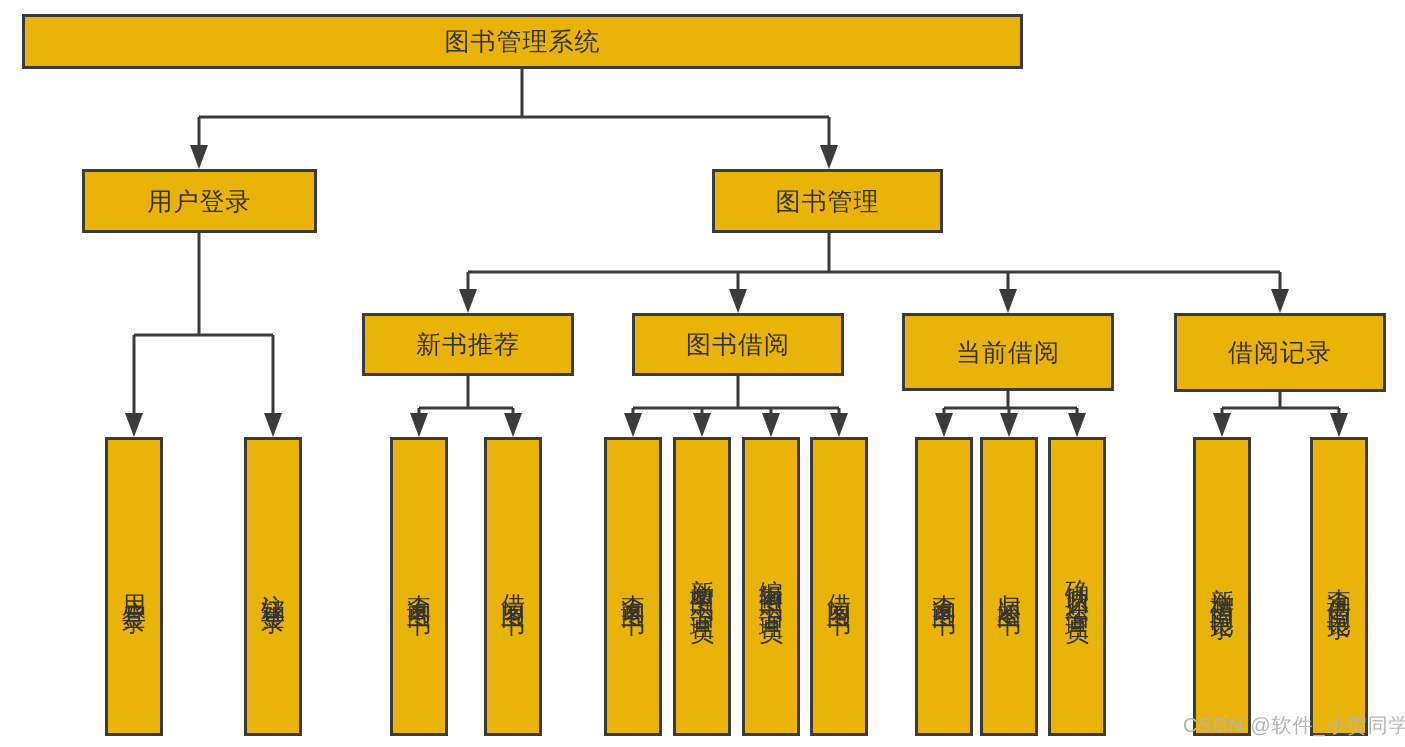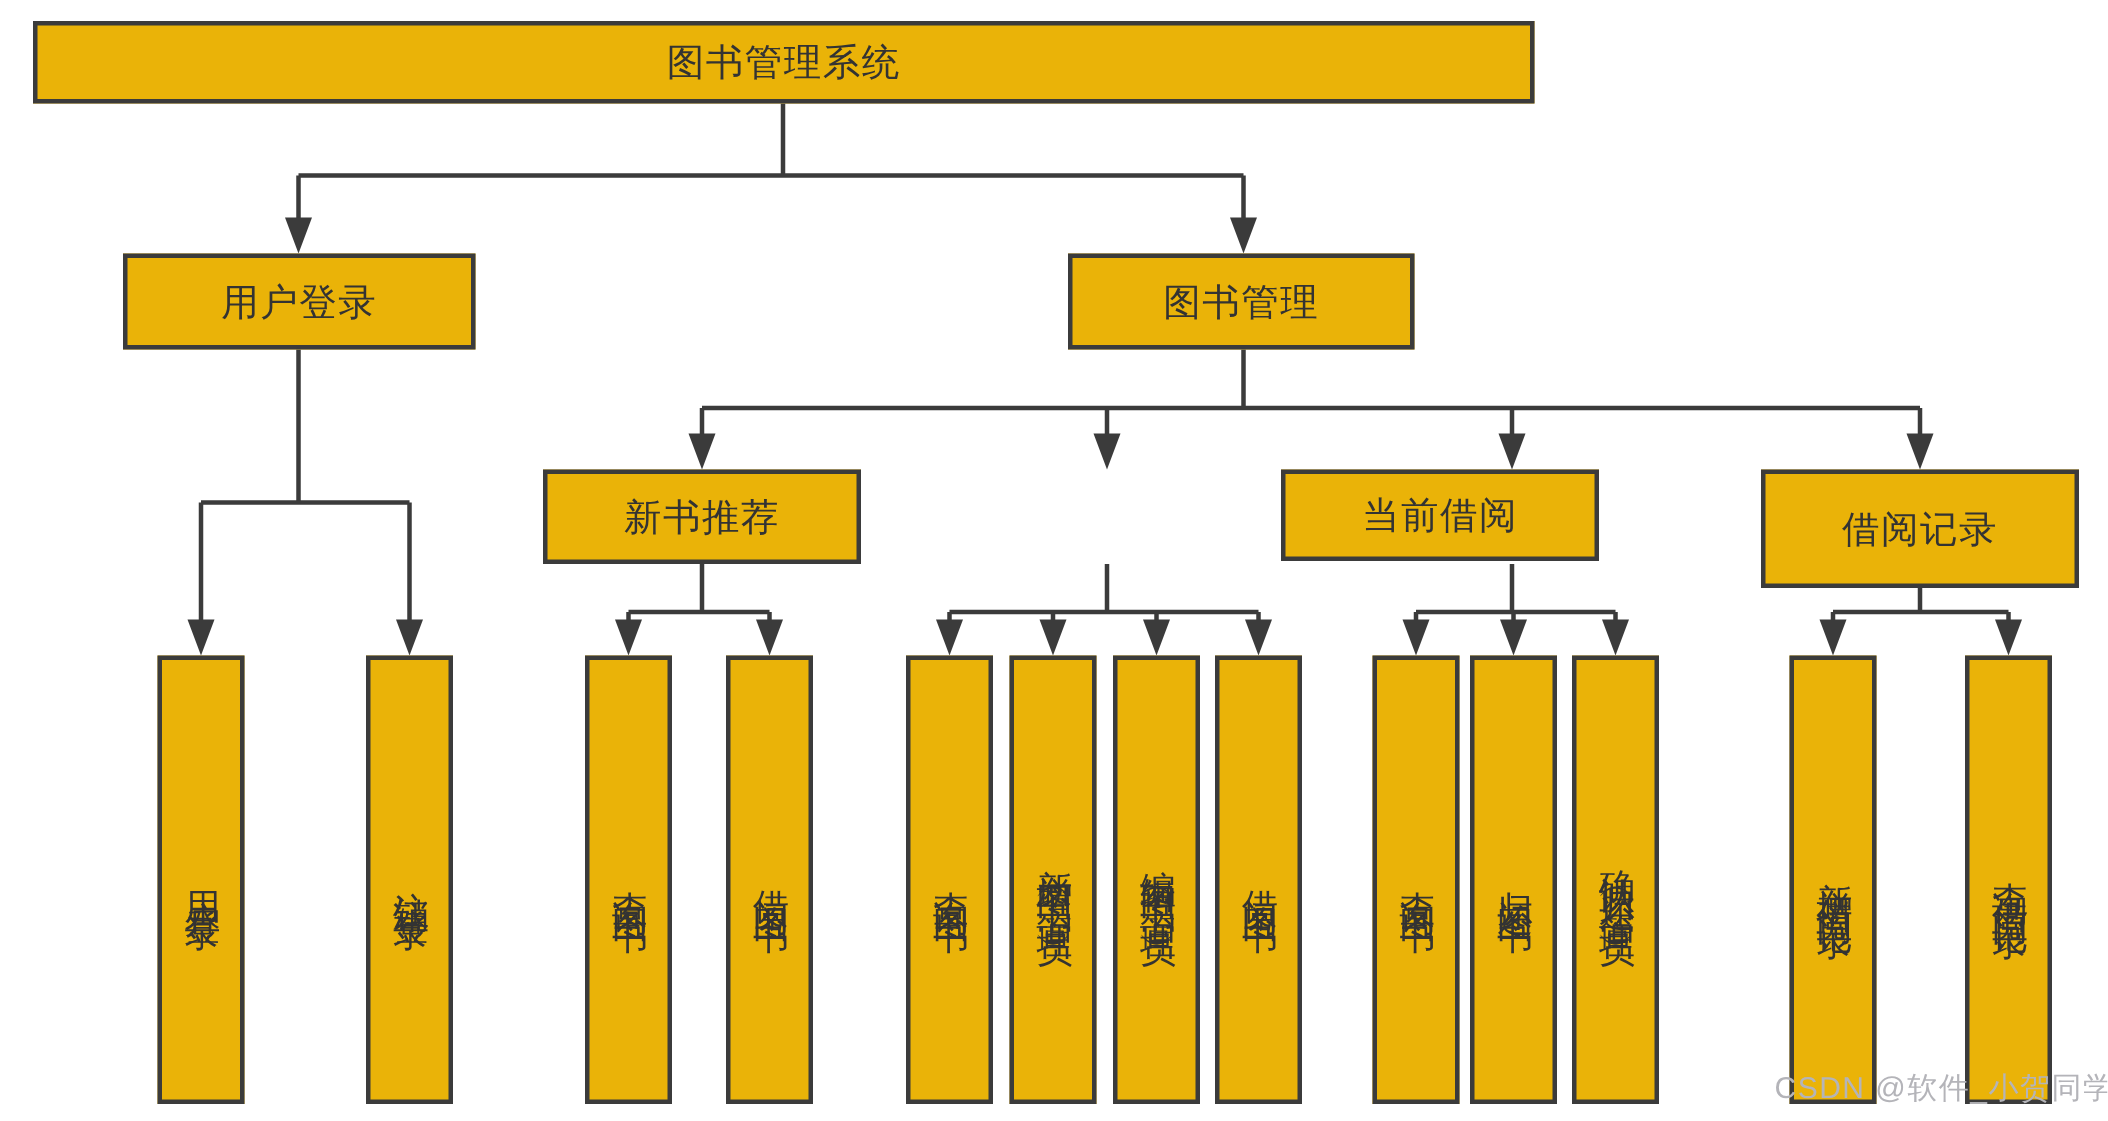--- a/index.html
+++ b/index.html
@@ -34,21 +34,21 @@
     letter-spacing: 6px;
     line-height: 1;
     white-space: nowrap;
   }
   
   #n-root   { left: 22px;   top: 14px;  width: 1001px; height: 55px; }
   #n-login  { left: 82px;   top: 169px; width: 235px;  height: 64px; }
   #n-mgmt   { left: 712px;  top: 169px; width: 231px;  height: 64px; }
   #n-rec    { left: 362px;  top: 313px; width: 212px;  height: 63px; }
   #n-borrow { left: 632px;  top: 313px; width: 212px;  height: 63px; }
-  #n-cur    { left: 854px;  top: 313px; width: 212px;  height: 61px; }
+  #n-cur    { left: 902px;  top: 313px; width: 212px;  height: 78px; }
   #n-hist   { left: 1174px; top: 313px; width: 212px;  height: 79px; }
   .leaf { top: 437px; width: 58px; height: 299px; }
   #n-g1c1 { left: 105px; }
   #n-g1c2 { left: 244px; }
   #n-g2c1 { left: 390px; }
   #n-g2c2 { left: 484px; }
   #n-g3c1 { left: 604px; }
   #n-g3c2 { left: 673px; }
   #n-g3c3 { left: 742px; }
   #n-g3c4 { left: 810px; }
@@ -120,20 +120,23 @@
   <div id="n-login" class="node h">
     <span>用户登录</span>
   </div>
   <div id="n-mgmt" class="node h">
     <span>图书管理</span>
   </div>
 
   <div id="n-rec" class="node h">
     <span>新书推荐</span>
   </div>
+  <div id="n-borrow" class="node h">
+    <span>图书借阅</span>
+  </div>
   <div id="n-cur" class="node h">
     <span>当前借阅</span>
   </div>
   <div id="n-hist" class="node h">
     <span>借阅记录</span>
   </div>
 
   <div id="n-g1c1" class="node v leaf">
     <span class="vtext">用户登录</span>
   </div>

